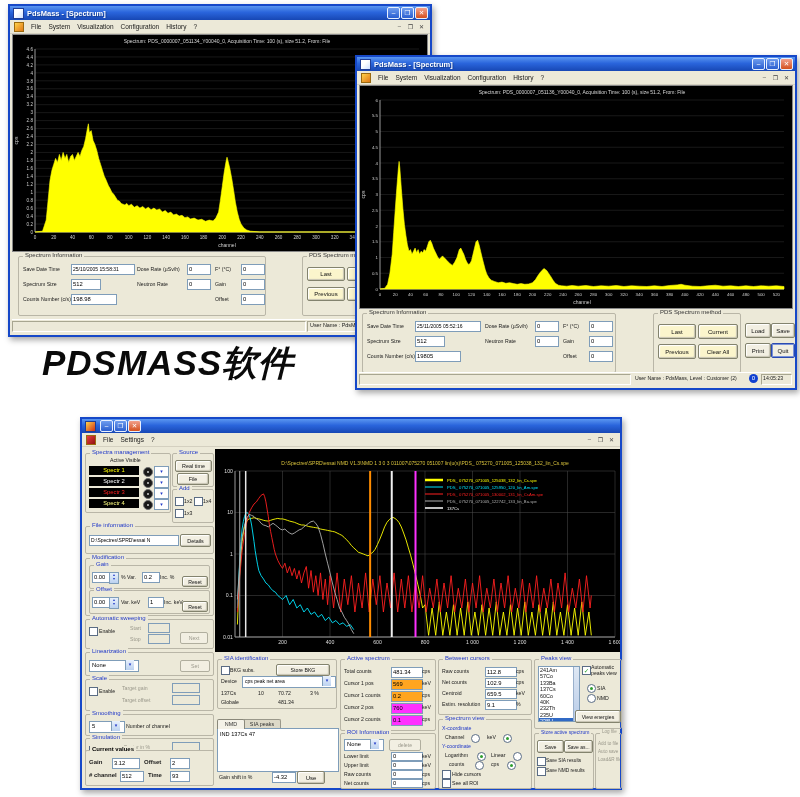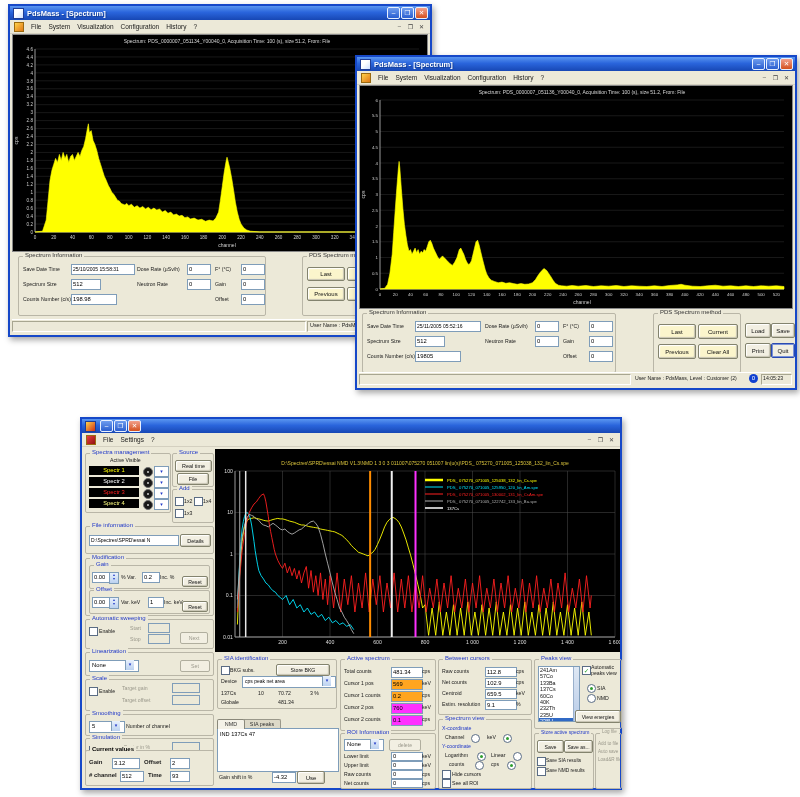--- a/index.html
+++ b/index.html
@@ -196,20 +196,21 @@
     <span class="btn yellow" style="left:4px;top:30px;width:36px;height:12px">Previous</span>
     <span class="btn yellow" style="left:44px;top:30px;width:38px;height:12px">Clear All</span>
   </div>
   <div class="sbar" style="left:2px;top:313px;width:414px;height:12px">
     <span class="sunk" style="left:0;top:1px;width:292px"></span>
     <span class="sunk" style="left:295px;top:1px;width:118px"></span>
     <span class="lbl" style="left:298px;top:2px;font-size:5.4px">User Name : PdsMass, Level : Cust</span>
   </div>
 </div>
 
+<div class="caption" style="left:42px;top:340px">PDSMASS软件</div>
 
 <div class="win" style="left:355px;top:55px;width:438px;height:331px;z-index:2">
   <div class="tbar">
     <span class="ticon"></span>
     <span class="ttext">PdsMass - [Spectrum]</span>
     <span class="tb">–</span>
     <span class="tb">❐</span>
     <span class="tb close">✕</span>
   </div>
   <div class="mbar">

